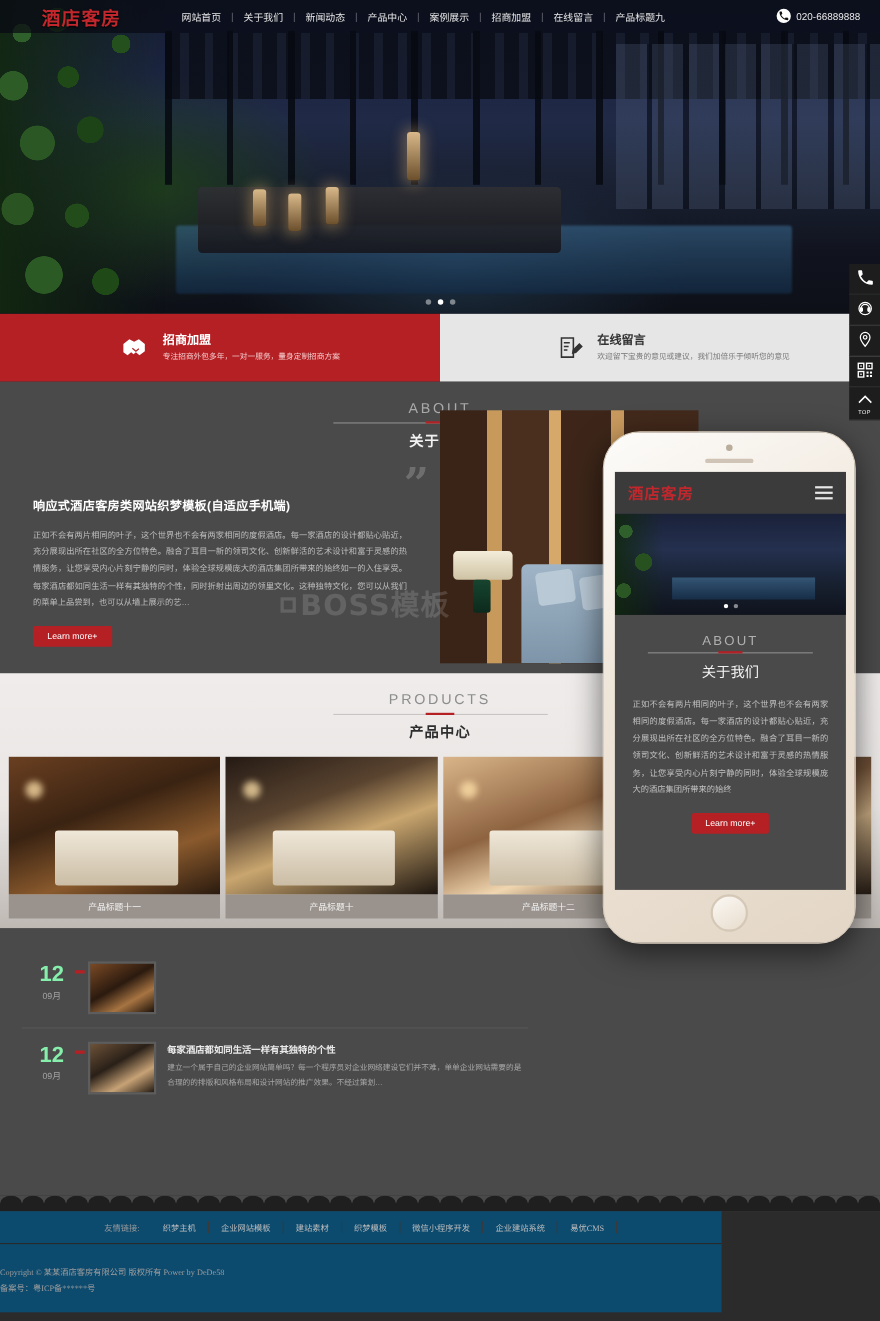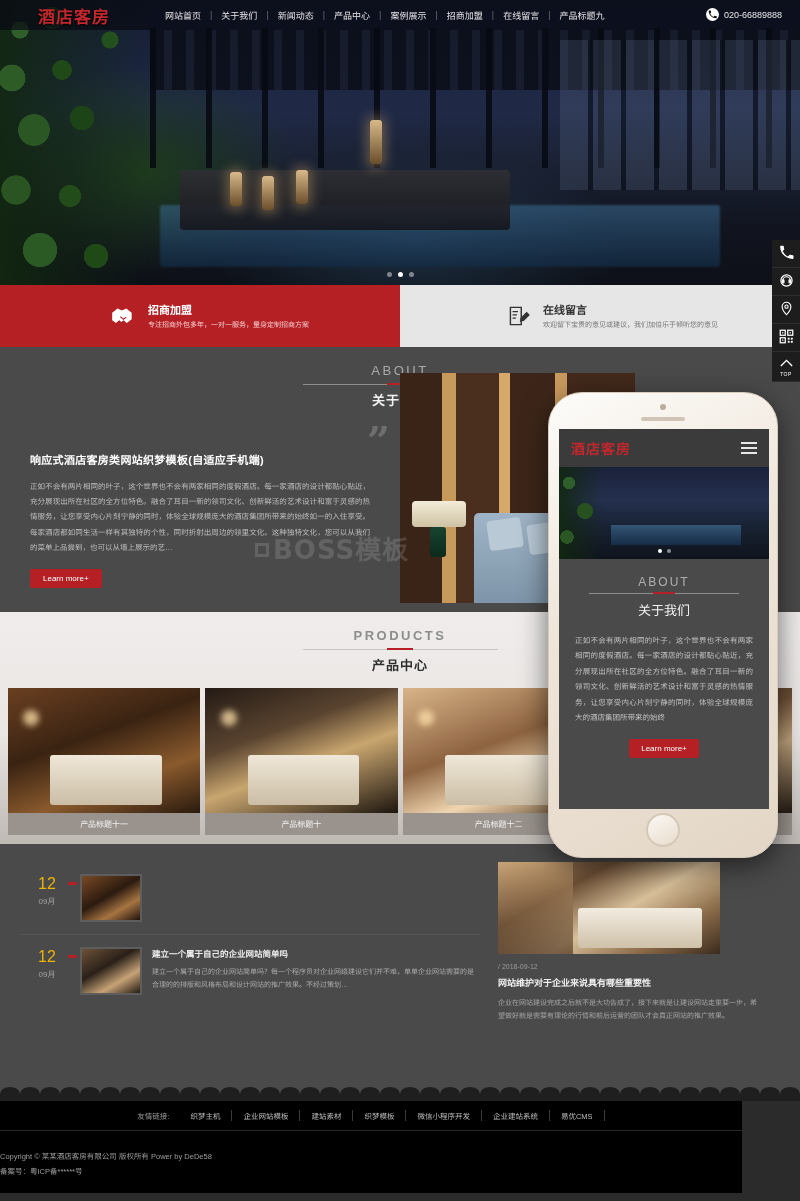--- a/index.html
+++ b/index.html
@@ -194,21 +194,21 @@
   .watermark .sq{
     display:inline-block;width:14px;height:14px;border:3px solid rgba(255,255,255,.14);
     margin-right:4px;vertical-align:2px;
   }
 
   
   .products{
     position:relative;width:800px;height:232px;overflow:hidden;
     background:linear-gradient(180deg,#efeceb 0%,#e9e6e4 52%,#bfb9b4 100%);
   }
-  .products .sec-en{color:#8d8d8d;font-weight:bold;}
+  .products .sec-en{color:#8d8d8d;}
   .products .sec-cn{color:#2e2e2e;}
   .products .sec-rule{background:#c9c5c2;}
   .prod-grid{
     display:flex;gap:5px;padding:0 8px;margin-top:14px;
   }
   .prod{
     width:193px;position:relative;
   }
   .prod-img{height:125px;position:relative;overflow:hidden;}
   .p1{background:linear-gradient(160deg,#6a3f21 0%,#3a2312 40%,#8a5a2d 70%,#2a1a0e 100%);}
@@ -230,21 +230,21 @@
 
   
   .news{
     position:relative;width:800px;height:243px;background:#4a4a4a;
     display:flex;padding:18px 20px 0 20px;gap:18px;
   }
   .news-left{width:460px;}
   .news-item{display:flex;gap:10px;padding:12px 4px;align-items:flex-start;}
   .news-item + .news-item{border-top:1px solid #565656;}
   .n-date{width:46px;text-align:center;position:relative;flex:none;padding-top:2px;}
-  .n-day{font-size:16px;color:#eab308;line-height:1;font-weight:400;}
+  .n-day{font-size:20px;color:#86efac;line-height:1;font-weight:700;}
   .n-mon{font-size:8px;color:#a3a3a3;margin-top:3px;}
   .n-date::after{
     content:"";position:absolute;right:-7px;top:8px;width:9px;height:3px;background:#b52025;
   }
   .n-thumb{
     width:62px;height:48px;flex:none;border:2px solid #5d5d5d;
     background:linear-gradient(150deg,#7a4a25 0%,#2b1a0f 45%,#a77442 72%,#1f130b 100%);
   }
   .n-thumb.b2{background:linear-gradient(150deg,#6d5238 0%,#2a2018 40%,#c7a276 70%,#241b13 100%);}
   .n-body{flex:1;}
@@ -268,21 +268,21 @@
   .nr-title{font-size:9px;color:#efefef;font-weight:bold;margin-top:6px;}
   .nr-desc{font-size:7px;color:#a4a4a4;line-height:1.9;margin-top:7px;}
 
   
   .wave{
     width:800px;height:14px;background:#4a4a4a;position:relative;overflow:hidden;
   }
   .wave i{
     position:absolute;bottom:0;width:20px;height:14px;border-radius:50% 50% 0 0;background:#1f1f1f;
   }
-  .footer{width:742px;background:#000000;}
+  .footer{width:656px;background:#0c4a6e;font-family:Liberation Serif, serif;}
   .flinks{
     height:30px;display:flex;align-items:center;justify-content:center;gap:0;
     border-bottom:1px solid #292929;
   }
   .flinks .lbl{font-size:7.5px;color:#9a9a9a;margin-right:10px;}
   .flinks a{
     font-size:7.5px;color:#bdbdbd;text-decoration:none;padding:0 11px;
     border-right:1px solid #3a3a3a;
   }
   .fcopy{
@@ -560,33 +560,24 @@
         </div>
         <div class="n-thumb"></div>
       </div>
       <div class="news-item">
         <div class="n-date">
           <div class="n-day">12</div>
           <div class="n-mon">09月</div>
         </div>
         <div class="n-thumb b2"></div>
         <div class="n-body">
-          <div class="n-title">建立一个属于自己的企业网站简单吗</div>
+          <div class="n-title">每家酒店都如同生活一样有其独特的个性</div>
           <div class="n-desc">建立一个属于自己的企业网站简单吗？每一个程序员对企业网络建设它们并不难，单单企业网站需要的是合理的的排版和风格布局和设计网站的推广效果。不经过策划…</div>
         </div>
       </div>
-    </div>
-    <div class="news-right">
-      <div class="nr-img">
-        <span class="wall"></span>
-        <span class="bed2"></span>
-      </div>
-      <div class="nr-date">/ 2018-09-12</div>
-      <div class="nr-title">网站维护对于企业来说具有哪些重要性</div>
-      <div class="nr-desc">企业在网站建设完成之后就不是大功告成了，接下来就是让建设网站走重要一步，希望做好就是需要有理论的行情和前后运营的团队才会真正网站的推广效果。</div>
     </div>
   </section>
 
   <div class="wave">
     <i style="left:0px"></i>
       <i style="left:20px"></i>
       <i style="left:40px"></i>
       <i style="left:60px"></i>
     <i style="left:80px"></i>
       <i style="left:100px"></i>

